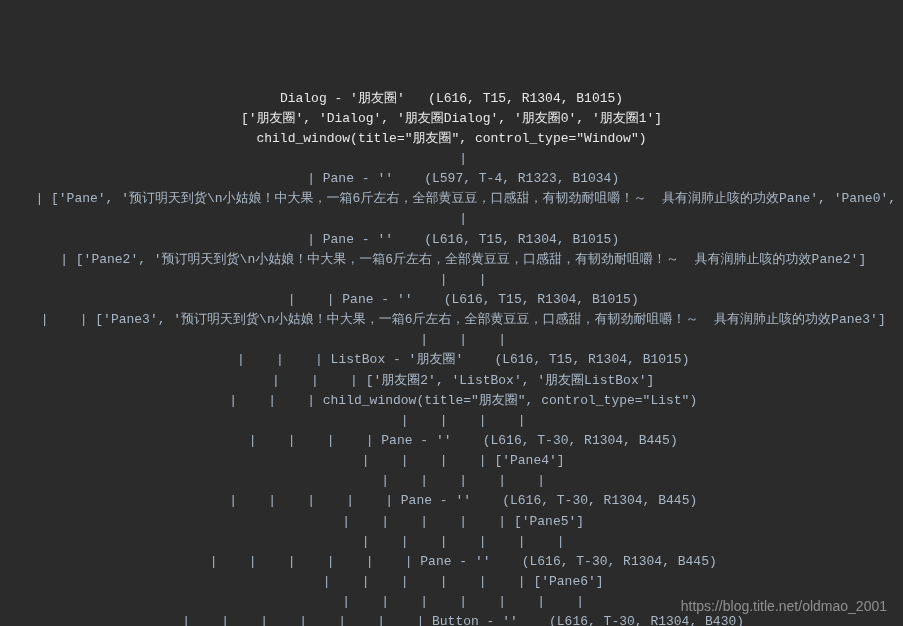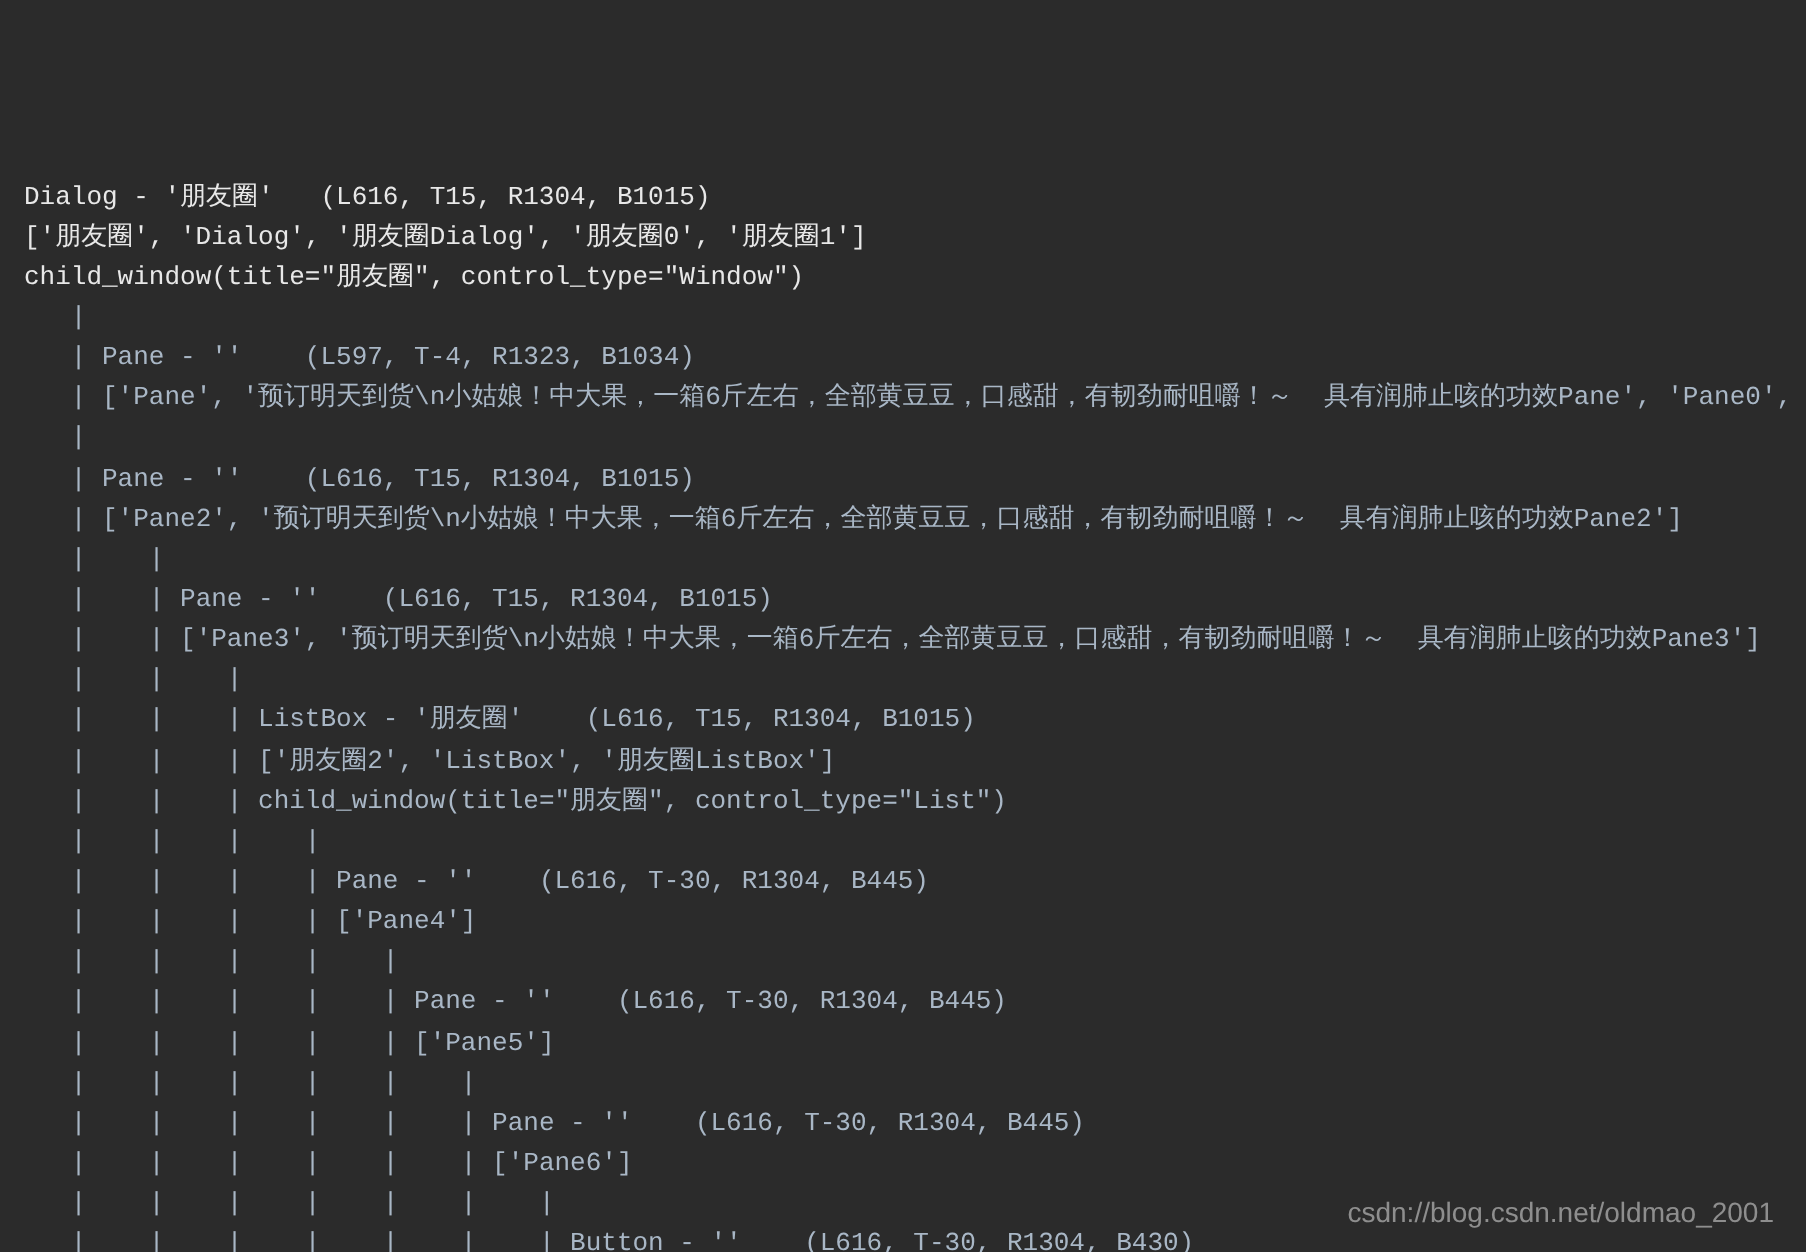--- a/index.html
+++ b/index.html
@@ -9,35 +9,35 @@
     font-size: 13px;
     line-height: 1.55;
     color: #a9b7c6;
     padding: 8px 12px;
     white-space: pre;
     overflow: hidden;
     width: 903px;
     height: 626px;
     position: relative;
   }
-  .line { white-space: pre; }
+  .line { white-space: pre; text-align: center; }
   .white { color: #e8e8e8; }
   .grey { color: #a9b7c6; }
   .watermark {
     position: absolute;
     bottom: 8px;
     right: 16px;
     color: #d0d0d0;
     opacity: 0.6;
     font-family: Arial, sans-serif;
     font-size: 14px;
   }
 </style>
 </head>
 <body>
 
 
 
 <div id="content"><div class="line white">Dialog - '朋友圈'   (L616, T15, R1304, B1015)</div><div class="line white">['朋友圈', 'Dialog', '朋友圈Dialog', '朋友圈0', '朋友圈1']</div><div class="line white">child_window(title="朋友圈", control_type="Window")</div><div class="line grey">   |</div><div class="line grey">   | Pane - ''    (L597, T-4, R1323, B1034)</div><div class="line grey">   | ['Pane', '预订明天到货\n小姑娘！中大果，一箱6斤左右，全部黄豆豆，口感甜，有韧劲耐咀嚼！～  具有润肺止咳的功效Pane', 'Pane0', '</div><div class="line grey">   |</div><div class="line grey">   | Pane - ''    (L616, T15, R1304, B1015)</div><div class="line grey">   | ['Pane2', '预订明天到货\n小姑娘！中大果，一箱6斤左右，全部黄豆豆，口感甜，有韧劲耐咀嚼！～  具有润肺止咳的功效Pane2']</div><div class="line grey">   |    |</div><div class="line grey">   |    | Pane - ''    (L616, T15, R1304, B1015)</div><div class="line grey">   |    | ['Pane3', '预订明天到货\n小姑娘！中大果，一箱6斤左右，全部黄豆豆，口感甜，有韧劲耐咀嚼！～  具有润肺止咳的功效Pane3']</div><div class="line grey">   |    |    |</div><div class="line grey">   |    |    | ListBox - '朋友圈'    (L616, T15, R1304, B1015)</div><div class="line grey">   |    |    | ['朋友圈2', 'ListBox', '朋友圈ListBox']</div><div class="line grey">   |    |    | child_window(title="朋友圈", control_type="List")</div><div class="line grey">   |    |    |    |</div><div class="line grey">   |    |    |    | Pane - ''    (L616, T-30, R1304, B445)</div><div class="line grey">   |    |    |    | ['Pane4']</div><div class="line grey">   |    |    |    |    |</div><div class="line grey">   |    |    |    |    | Pane - ''    (L616, T-30, R1304, B445)</div><div class="line grey">   |    |    |    |    | ['Pane5']</div><div class="line grey">   |    |    |    |    |    |</div><div class="line grey">   |    |    |    |    |    | Pane - ''    (L616, T-30, R1304, B445)</div><div class="line grey">   |    |    |    |    |    | ['Pane6']</div><div class="line grey">   |    |    |    |    |    |    |</div><div class="line grey">   |    |    |    |    |    |    | Button - ''    (L616, T-30, R1304, B430)</div></div>
-<div class="watermark">csdn://blog.csdn.net/oldmao_2001</div>
+<div class="watermark">https://blog.title.net/oldmao_2001</div>
 
 
 
 
 </body></html>

